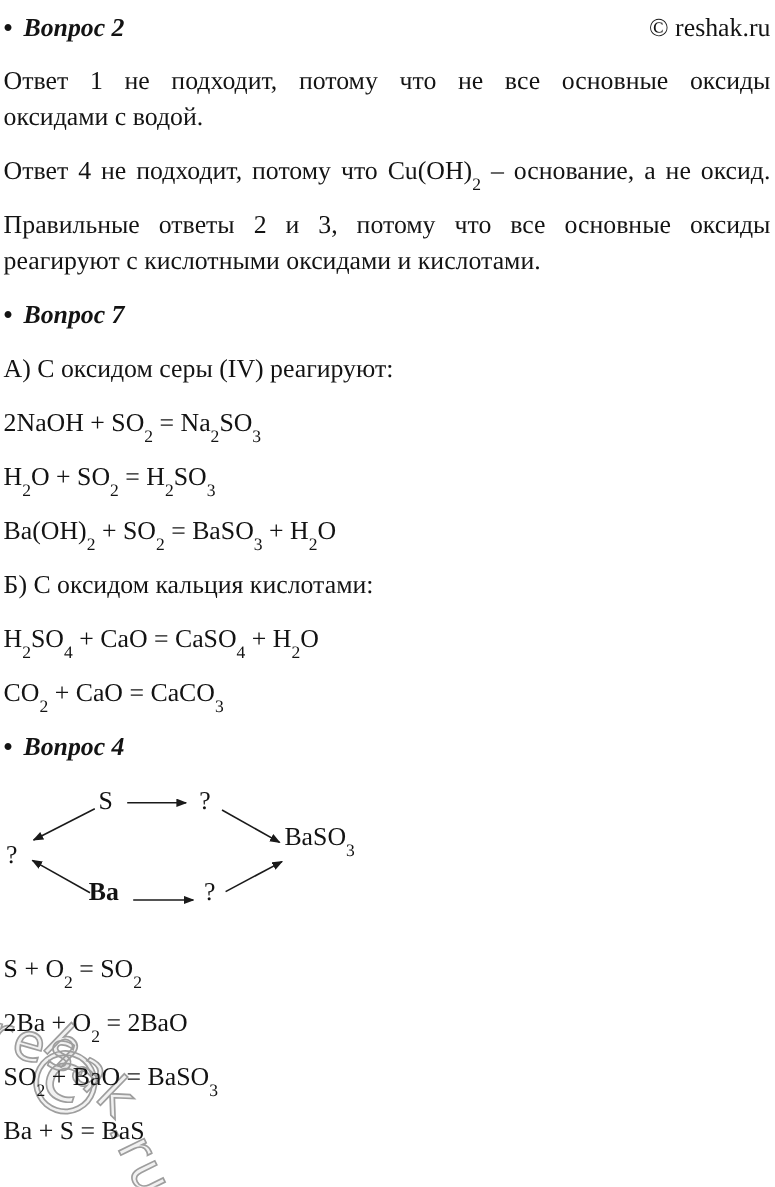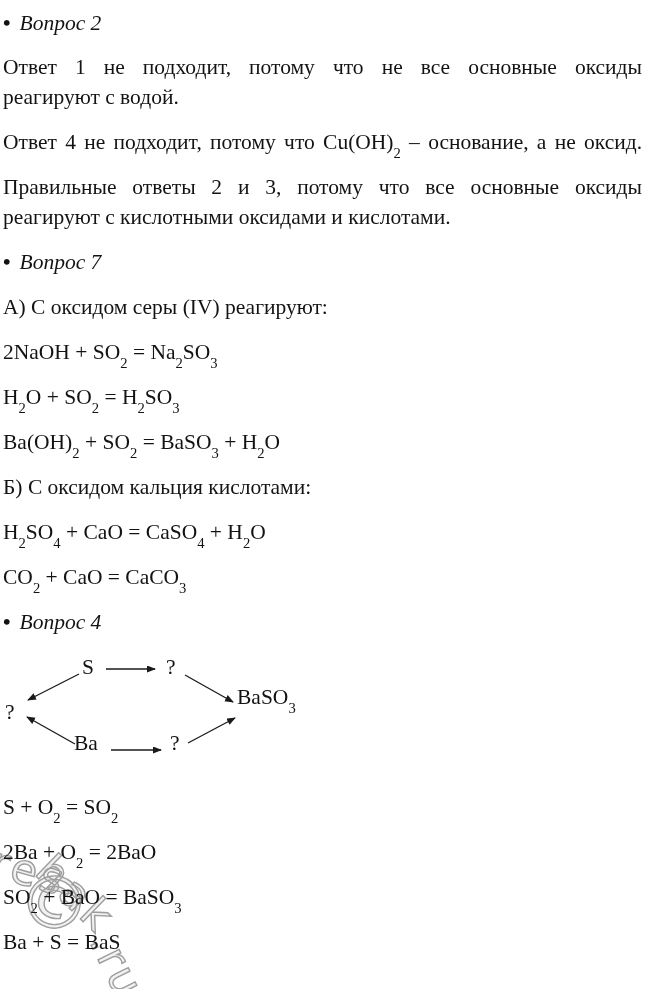--- a/index.html
+++ b/index.html
@@ -6,33 +6,33 @@
   body {
     width: 646px; height: 989px;
     background: #ffffff; color: #131313;
     font-family: "Liberation Serif", serif;
     font-size: 21.5px; line-height: 30px;
     overflow: hidden; position: relative;
   }
   .page { position: relative; z-index: 1; padding: 8px 4px 0 3px; }
   .hdr-row { display: flex; justify-content: space-between; align-items: flex-start; margin-bottom: 14px; }
   .heading { white-space: nowrap; }
-  .qtitle { font-weight: normal; font-style: italic; margin-left: 9px; }
+  .qtitle { font-weight: bold; font-style: italic; margin-left: 9px; }
   .bullet { font-weight: bold; }
   p { margin: 0 0 15px 0; }
   .jline { text-align: justify; text-align-last: justify; }
   sub { font-size: 68%; line-height: 0; position: relative; top: 0.22em; }
   
   .diagram { position: relative; width: 340px; height: 120px; margin: 0 0 20px 0; }
   .diagram svg { position: absolute; left: 0; top: 0; }
   .dnode { position: absolute; white-space: nowrap; }
   .n-qleft  { left: 2px;   top: 45px; }
   .n-s      { left: 79px;  top: 0px;  }
   .n-qtop   { left: 163px; top: 0px;  }
-  .n-ba     { left: 71px;  top: 76px; }
+  .n-ba     { left: 71px;  top: 76px; font-weight: bold; }
   .n-qbot   { left: 167px; top: 76px; }
   .n-baso3  { left: 234px; top: 30px; }
   
   .wm { position: absolute; z-index: 0; color: rgba(160,160,160,0.15);
         -webkit-text-stroke: 1.4px #9e9e9e;
         font-family: "DejaVu Sans", sans-serif; pointer-events: none; }
   .wm-sym  { left: 18px;  top: 888px; font-size: 72px; transform: rotate(18deg); }
   .wm-p1   { left: -4px;  top: 846px; font-size: 43px; letter-spacing: 4px; transform: rotate(16deg); transform-origin: left top; }
   .wm-p2   { left: 54px;  top: 852px; font-size: 43px; letter-spacing: 4px; transform: rotate(44deg); transform-origin: left top; }
   .wm-p3   { left: 116px; top: 928px; font-size: 43px; letter-spacing: 3px; transform: rotate(64deg); transform-origin: left top; }
@@ -44,25 +44,26 @@
 <span class="wm wm-p1">res</span>
 <span class="wm wm-p2">hak</span>
 <span class="wm wm-p3">.ru</span>
 
 <div class="page">
 
   <div class="hdr-row">
     <div class="heading">
       <span class="bullet">•</span><span class="qtitle">Вопрос 2</span>
     </div>
+    <div>© reshak.ru</div>
   </div>
 
   <p>
     <span style="display:block" class="jline">Ответ 1 не подходит, потому что не все основные оксиды</span>
-    <span style="display:block">реагируют с водой.</span>
+    <span style="display:block">оксидами с водой.</span>
   </p>
 
   <p class="jline">Ответ 4 не подходит, потому что Cu(OH)<sub>2</sub> – основание, а не оксид.</p>
 
   <p>
     <span style="display:block" class="jline">Правильные ответы 2 и 3, потому что все основные оксиды</span>
     <span style="display:block">реагируют с кислотными оксидами и кислотами.</span>
   </p>
 
   <p class="heading">

